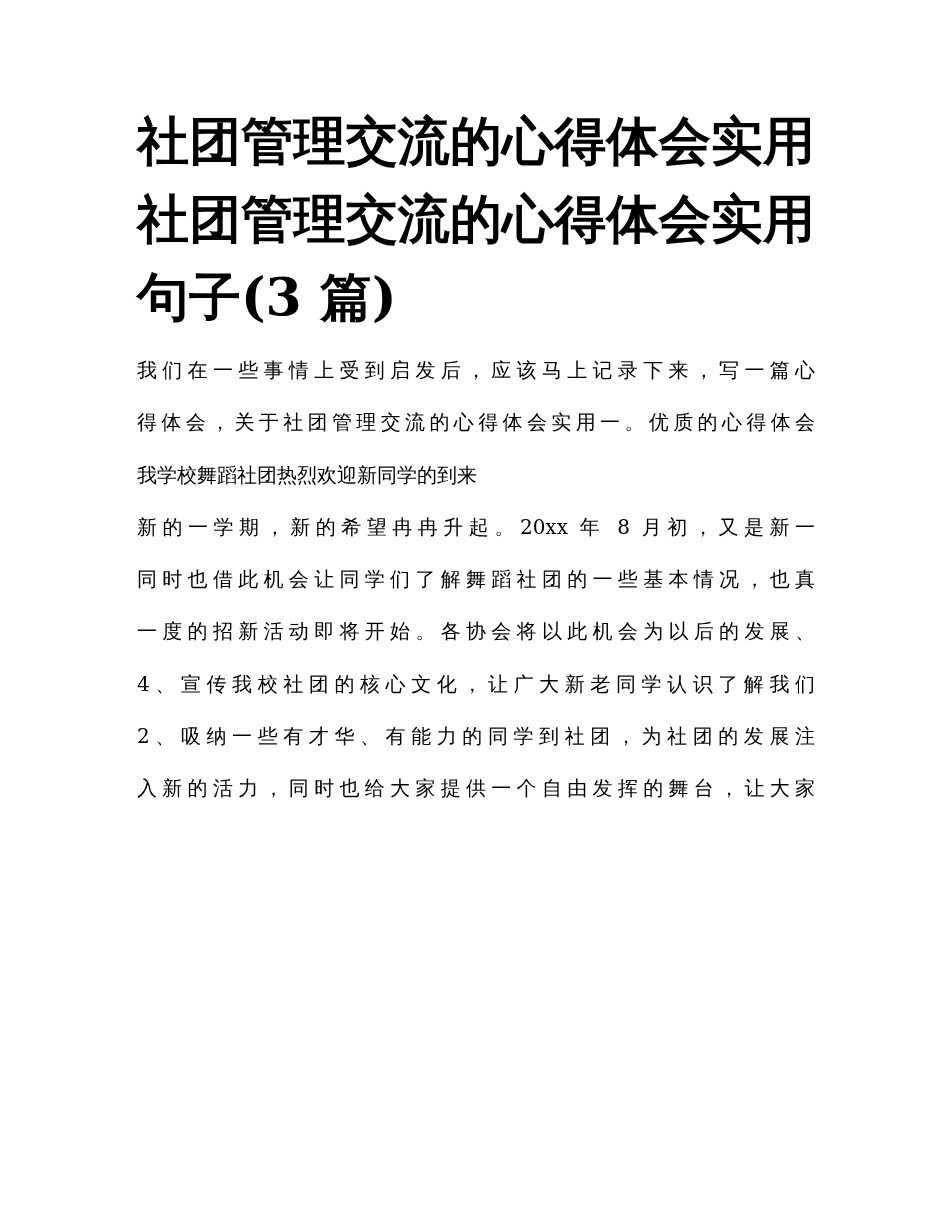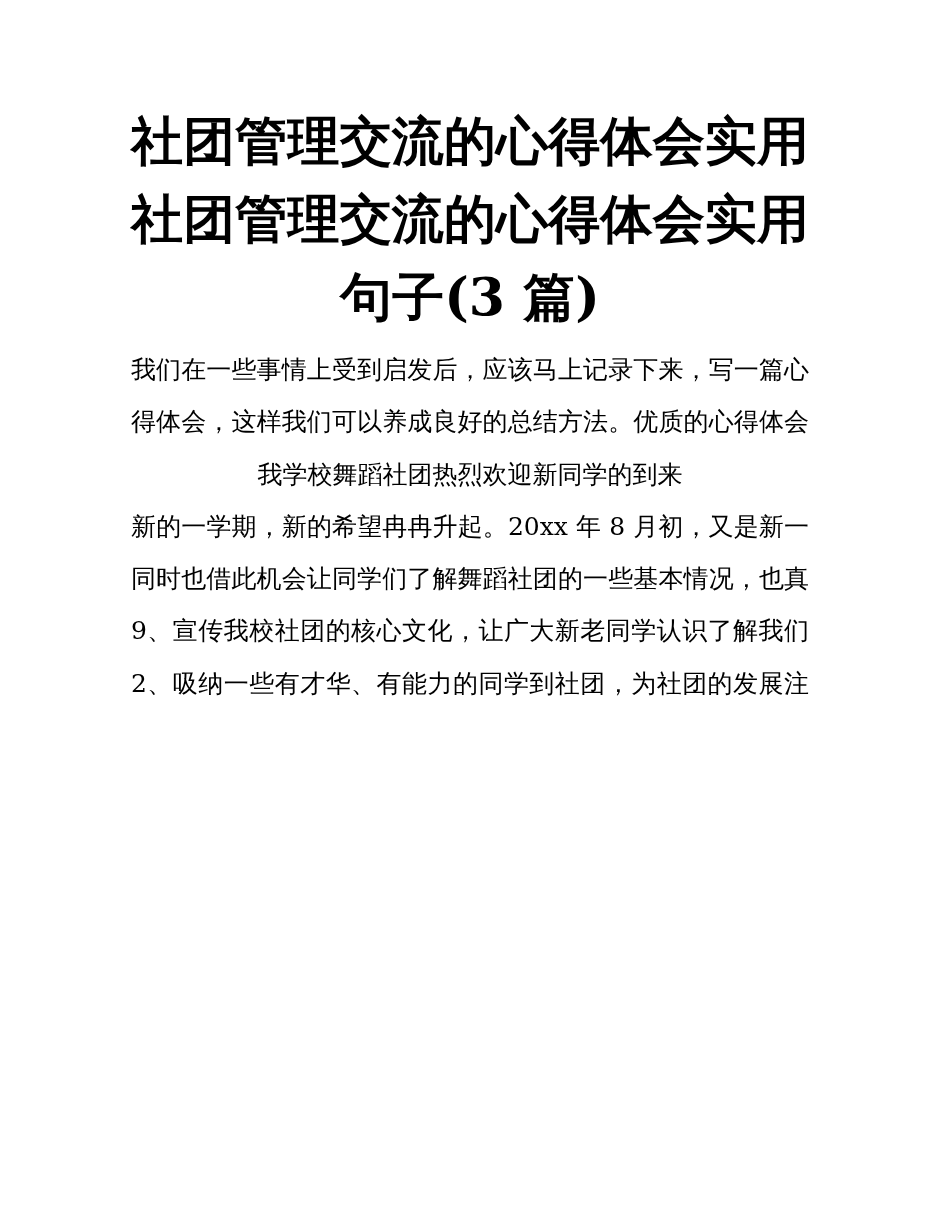--- a/index.html
+++ b/index.html
@@ -10,40 +10,40 @@
     width: 950px;
     height: 1229px;
     background: #ffffff;
     overflow: hidden;
     position: relative;
     font-family: "DejaVu Serif", "Liberation Serif", serif;
     color: #000000;
   }
   .page {
     position: absolute;
-    left: 131px;
+    left: 137px;
     top: 0;
     width: 678px;
   }
   .doc-title {
     margin-top: 102px;
     font-size: 52px;
     line-height: 78px;
     font-weight: bold;
     letter-spacing: 0;
   }
   .doc-body {
     margin-top: 8px;
-    font-size: 25px;
+    font-size: 20px;
     line-height: 52.3px;
     font-weight: normal;
   }
   .line {
     white-space: nowrap;
-    text-align: center;
+    text-align: left;
   }
   
   .line.jf {
     white-space: normal;
     text-align: justify;
     text-align-last: justify;
   }
 </style>
 </head>
 <body>
@@ -51,21 +51,23 @@
 <div class="page">
 
   <div class="doc-title">
     <div class="line jf">社团管理交流的心得体会实用</div>
     <div class="line jf">社团管理交流的心得体会实用</div>
     <div class="line">句子(3 篇)</div>
   </div>
 
   <div class="doc-body">
     <div class="line jf">我们在一些事情上受到启发后，应该马上记录下来，写一篇心</div>
-    <div class="line jf">得体会，这样我们可以养成良好的总结方法。优质的心得体会</div>
+    <div class="line jf">得体会，关于社团管理交流的心得体会实用一。优质的心得体会</div>
     <div class="line">我学校舞蹈社团热烈欢迎新同学的到来</div>
     <div class="line jf">新的一学期，新的希望冉冉升起。20xx 年 8 月初，又是新一</div>
     <div class="line jf">同时也借此机会让同学们了解舞蹈社团的一些基本情况，也真</div>
-    <div class="line jf">9、宣传我校社团的核心文化，让广大新老同学认识了解我们</div>
+    <div class="line jf">一度的招新活动即将开始。各协会将以此机会为以后的发展、</div>
+    <div class="line jf">4、宣传我校社团的核心文化，让广大新老同学认识了解我们</div>
     <div class="line jf">2、吸纳一些有才华、有能力的同学到社团，为社团的发展注</div>
+    <div class="line jf">入新的活力，同时也给大家提供一个自由发挥的舞台，让大家</div>
   </div>
 
 </div>
 
 </body></html>

